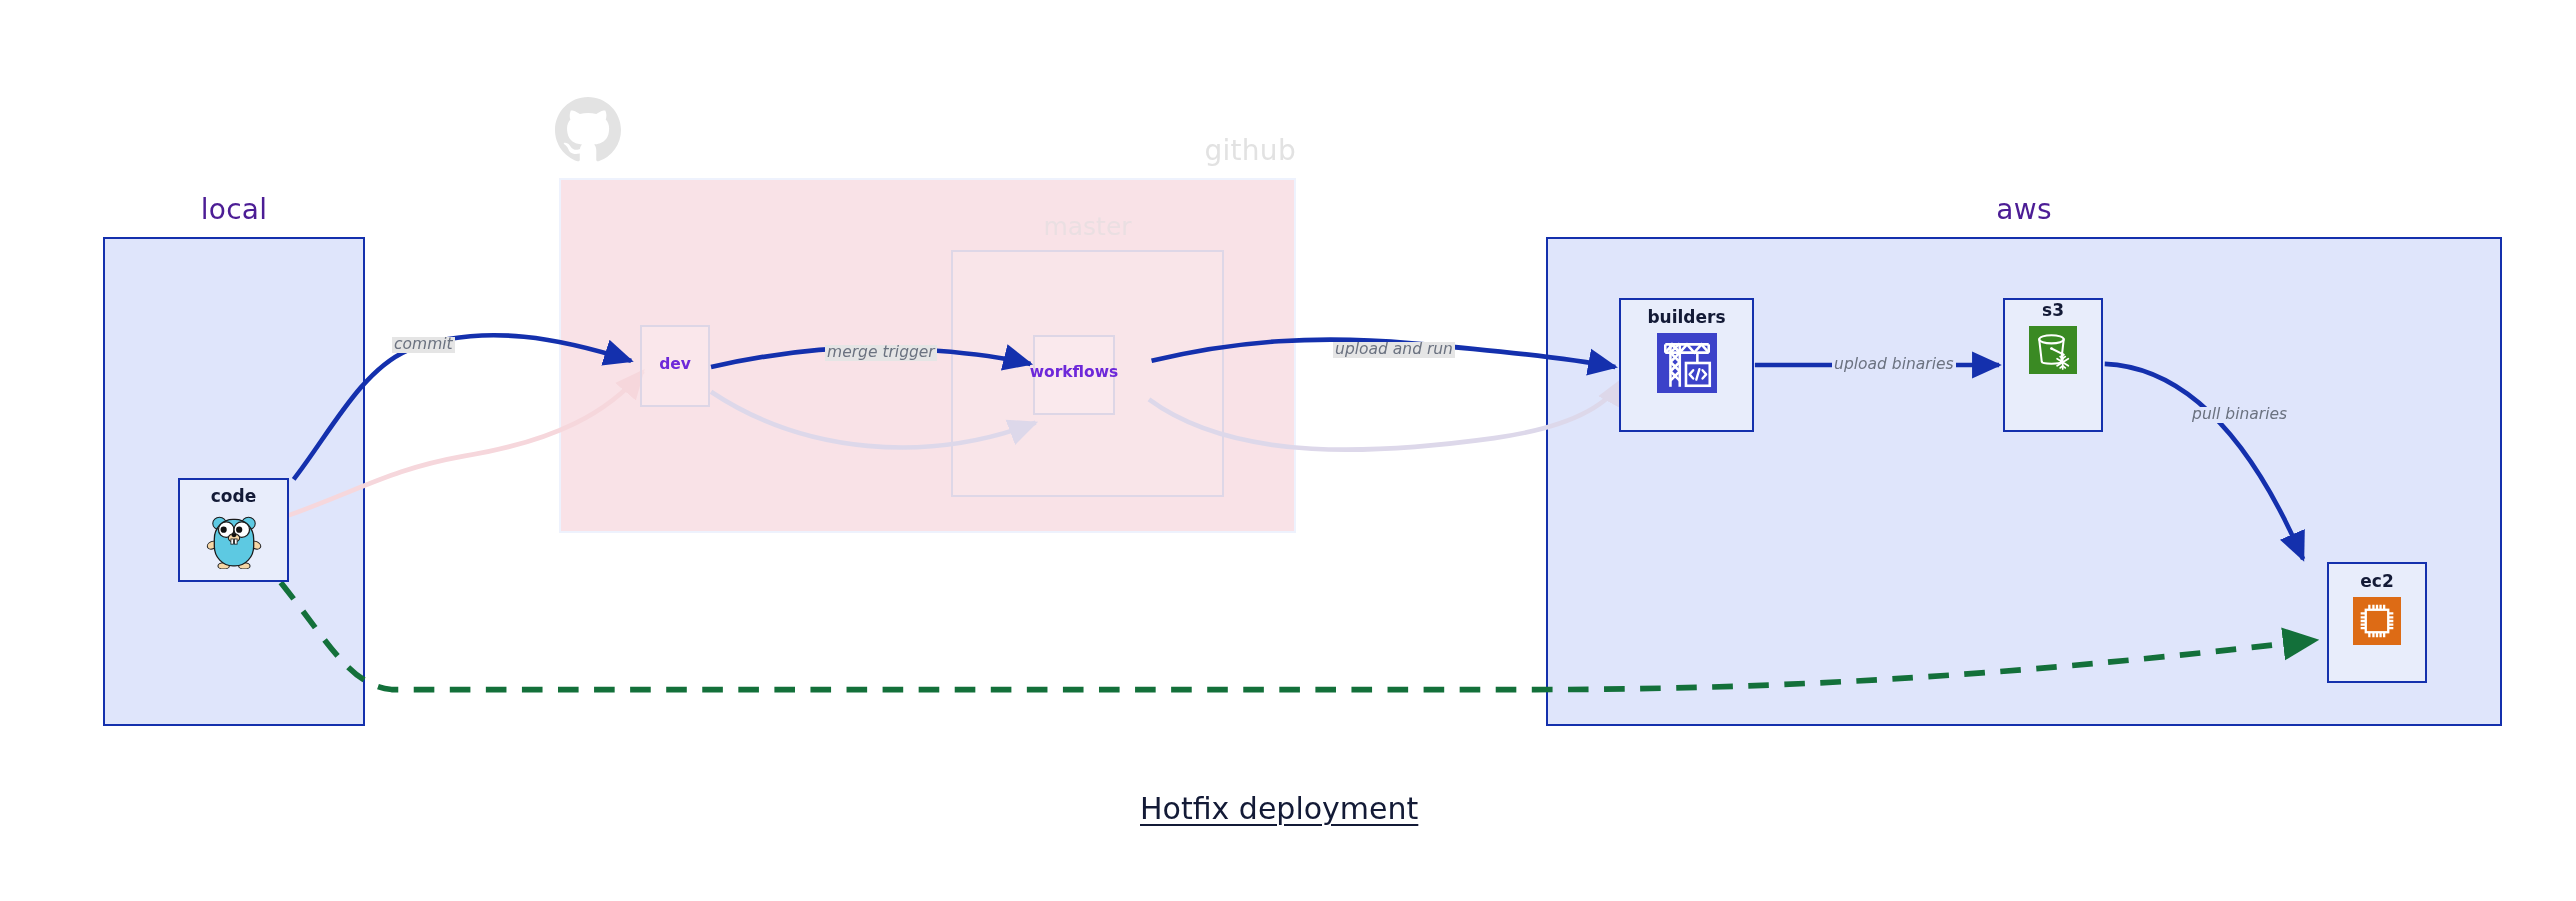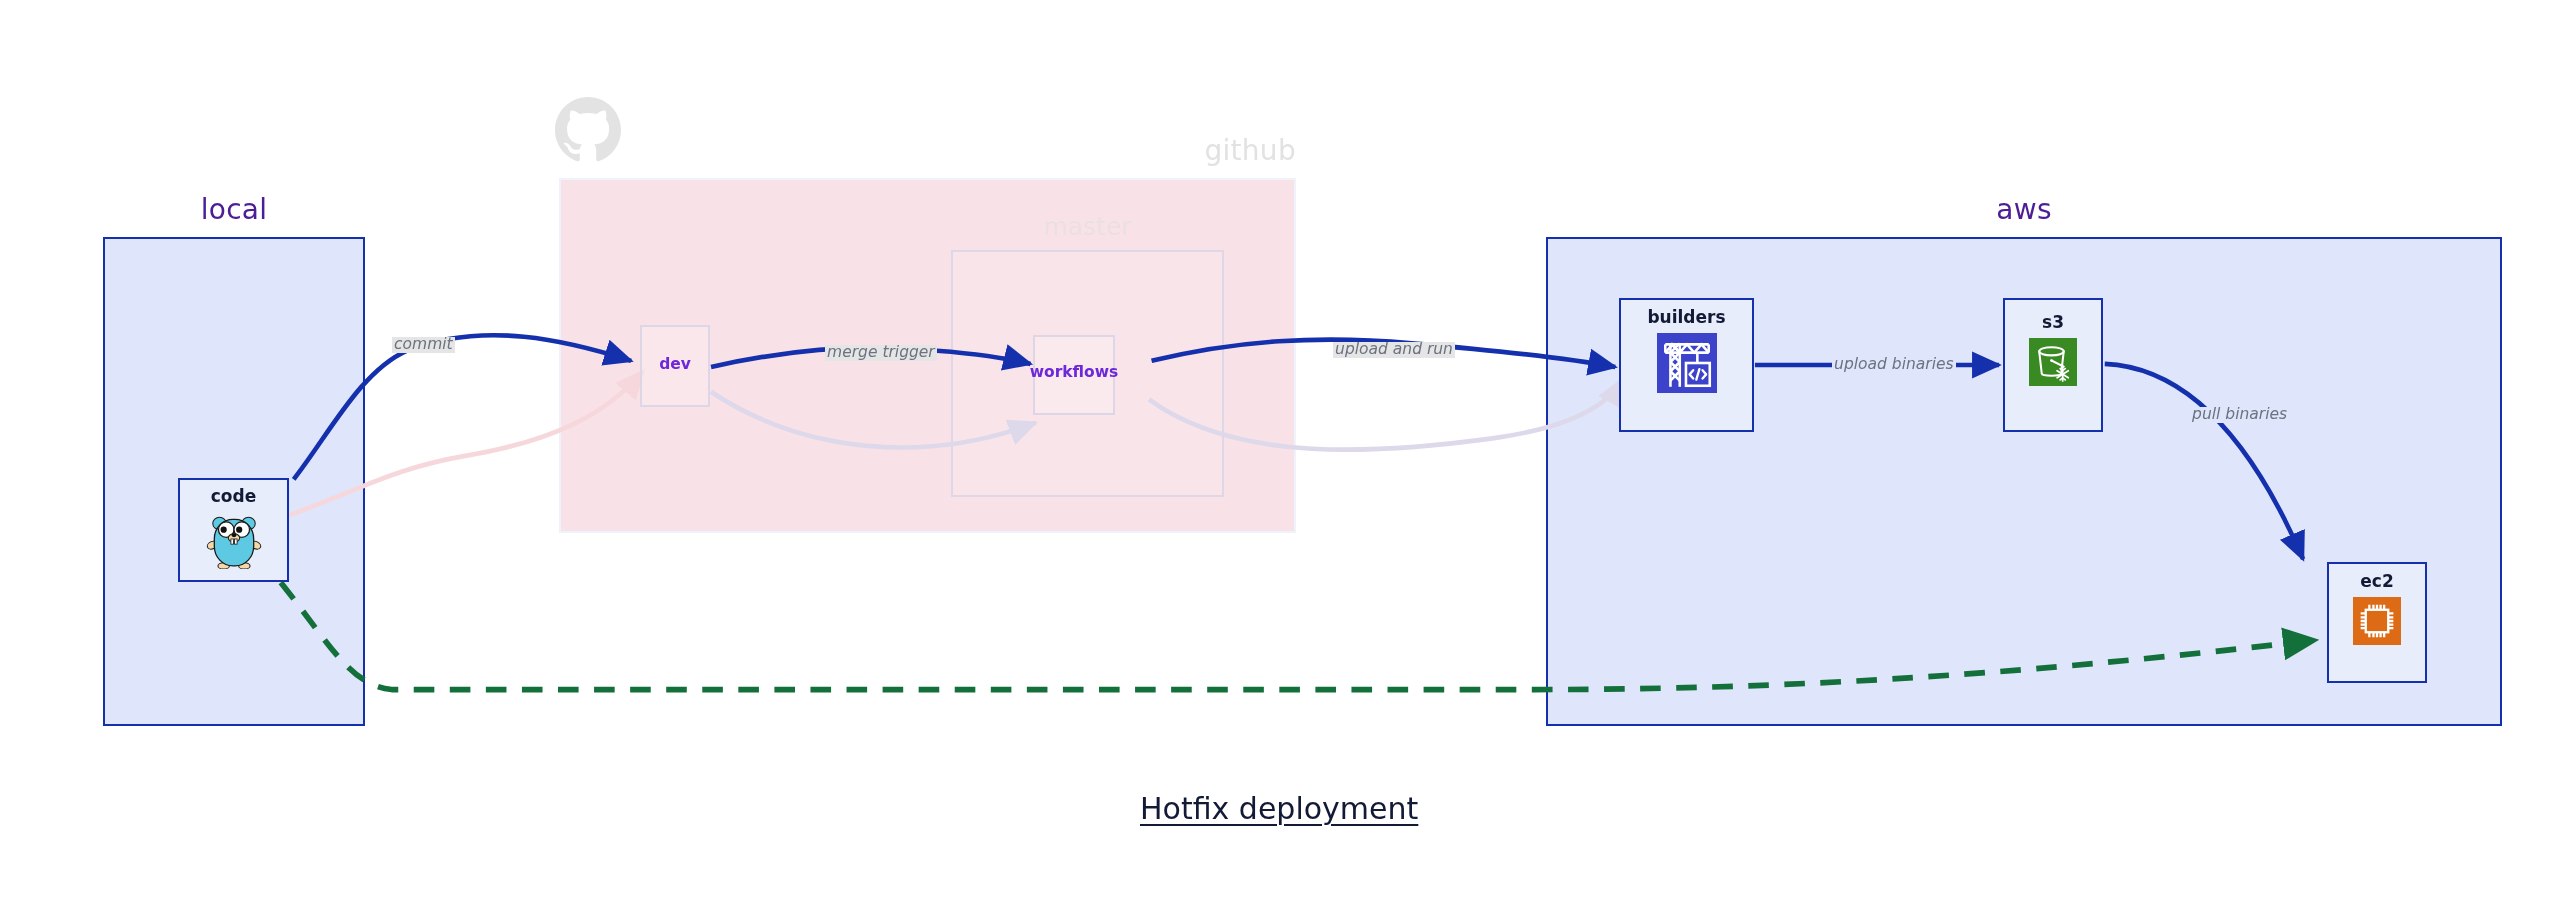--- a/index.html
+++ b/index.html
@@ -202,21 +202,21 @@
         <g fill="none" stroke="#ffffff" stroke-width="4.5" stroke-linecap="round" stroke-linejoin="round">
           <path d="M70 72 L63 80 L70 88"></path>
           <path d="M88 72 L95 80 L88 88"></path>
           <path d="M82 70 L76 90"></path>
         </g>
       </svg>
     </div>
   </div>
 
   <div class="node solid" style="left:2003px;top:298px;width:100px;height:134px;">
-    <div class="node-label" style="font-size:17px;margin-top:14px;">s3</div>
+    <div class="node-label" style="font-size:17px;margin-top:2px;">s3</div>
     <div class="node-icon" style="margin-top:7.2px;">
       <svg width="48" height="48" viewBox="0 0 94 94">
         <rect x="0" y="0" width="94" height="94" fill="#3a8a23"></rect>
         <g fill="none" stroke="#ffffff" stroke-width="4" stroke-linecap="round" stroke-linejoin="round">
 
           <ellipse cx="44" cy="26" rx="24" ry="8"></ellipse>
           <path d="M20 26 L25 70 C26 75 62 75 63 70 L68 26"></path>
 
           <circle cx="44" cy="44" r="2.6" fill="#ffffff" stroke="none"></circle>
           <path d="M44 44 L68 56"></path>

